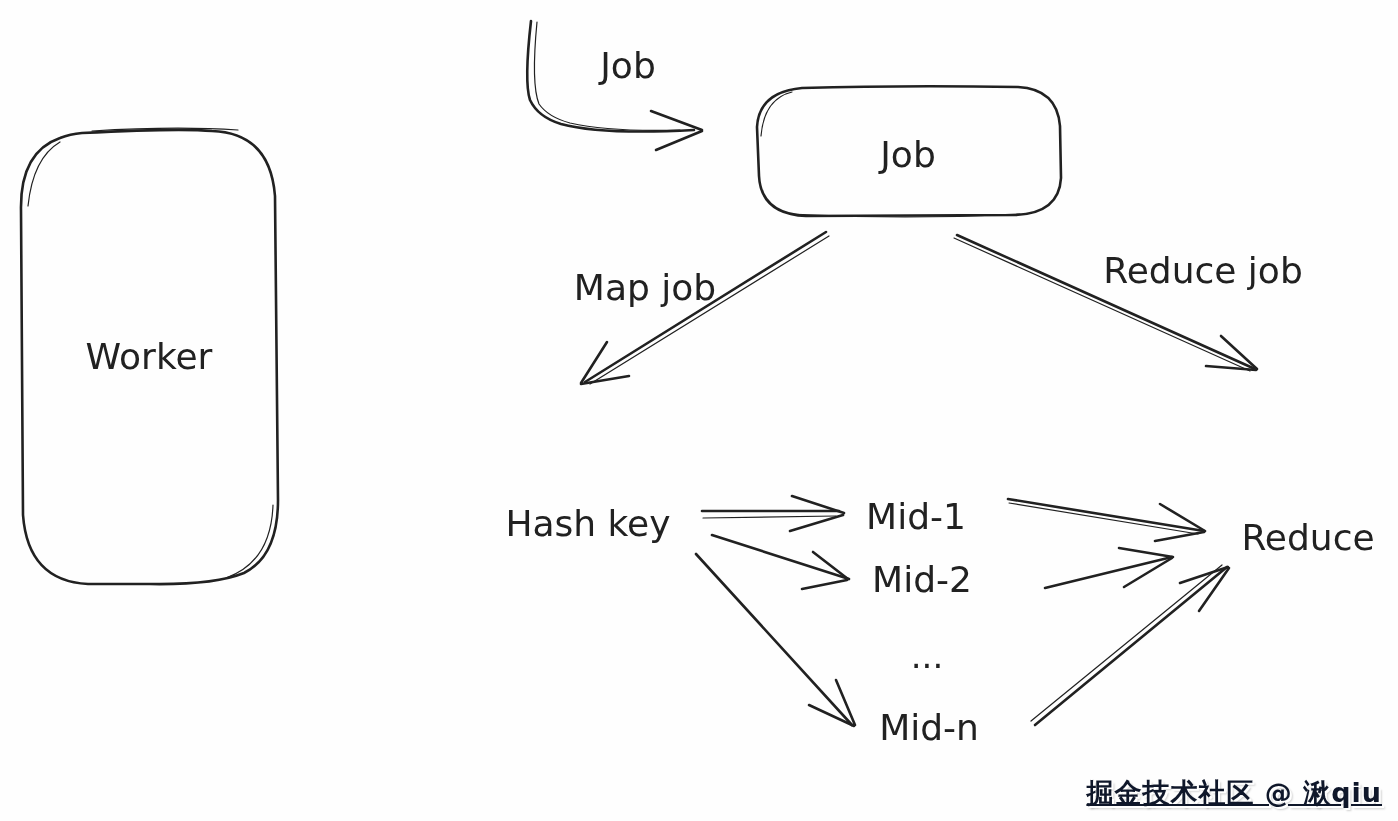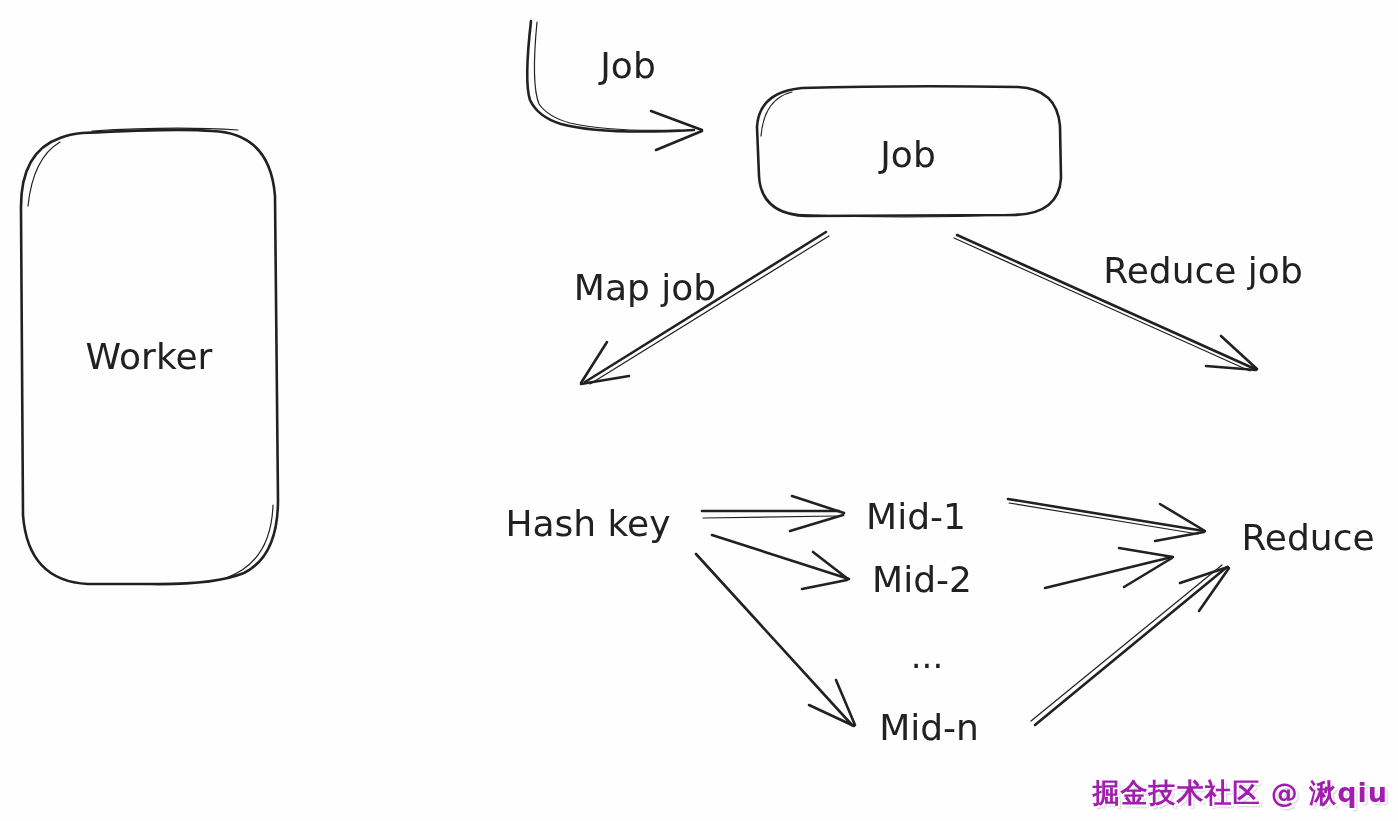--- a/index.html
+++ b/index.html
@@ -35,28 +35,29 @@
     stroke-linejoin: round;
   }
   .stroke-thin {
     fill: none;
     stroke: #212121;
     stroke-width: 1.2;
     stroke-linecap: round;
   }
   .watermark {
     position: absolute;
-    right: 10px;
+    right: 16px;
     bottom: 10px;
     font-size: 27px;
     font-weight: bold;
     letter-spacing: 1px;
-    color: #a21caf;
+    color: #0f172a;
     text-shadow: 2px 2px 0 #ffffff, 3px 3px 2px rgba(0,0,0,0.18);
     user-select: none;
+    text-decoration: underline;
   }
 </style>
 </head>
 <body>
 
 <div class="canvas-wrap">
   <svg width="1398" height="821" viewBox="0 0 1398 821">
 
     <g>
       <path class="stroke" d="M 82 133 Q 180 128 212 131 Q 270 133 275 196 L 278 500 Q 278 556 244 573 Q 214 585 150 584 L 88 584 Q 28 581 23 515 L 21 210 Q 20 152 60 138 Q 70 134 82 133 Z"></path>

